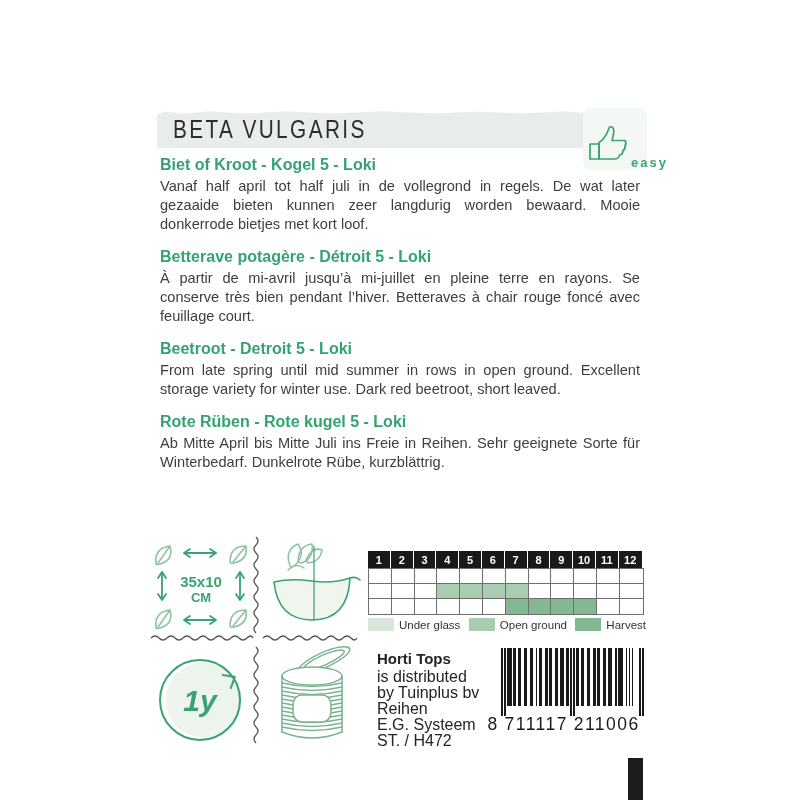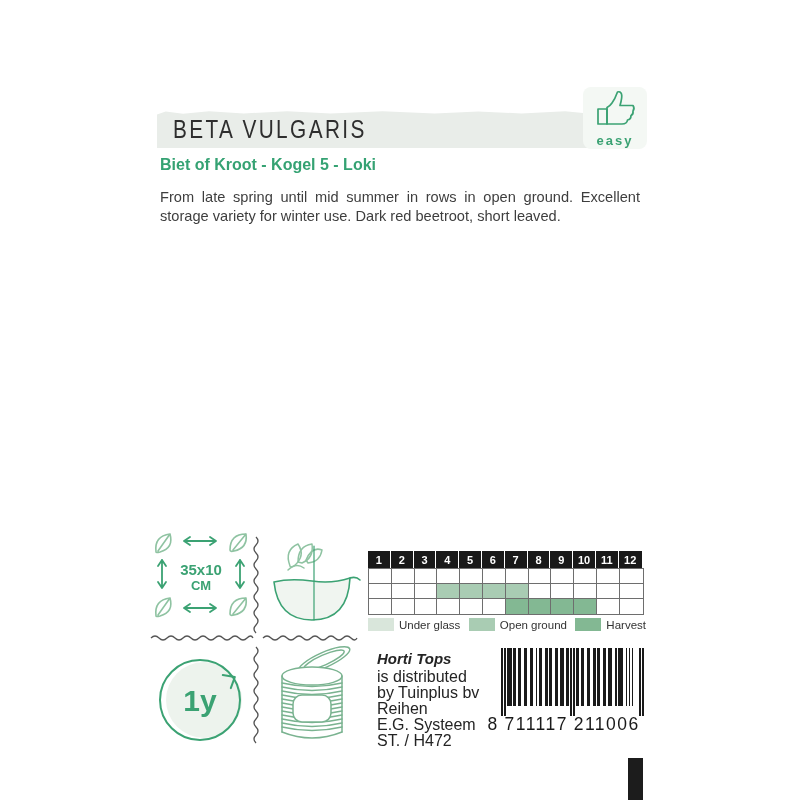--- a/index.html
+++ b/index.html
@@ -16,22 +16,22 @@
     display:flex;align-items:center;
   }
   .latin-title{
     display:inline-block;margin-left:16px;font-size:26px;font-weight:500;
     color:#2e2e2e;letter-spacing:3px;transform:scaleX(0.8);transform-origin:left center;
     white-space:nowrap;
   }
 
   
   .easy-badge{
-    left:583px;top:87px;width:64px;height:62px;background:#f4f8f4;border-radius:8px;
-    display:flex;flex-direction:column;align-items:center;justify-content:flex-start;
+    left:583px;top:108px;width:64px;height:62px;background:#f4f8f4;border-radius:8px;
+    display:flex;flex-direction:row;align-items:flex-end;justify-content:flex-start;
   }
   .easy-label{font-size:13px;font-weight:bold;color:#3ba273;letter-spacing:2px;margin-top:-2px;}
 
   
   .sections{left:160px;top:156px;width:488px;}
   .section{margin:0 8px 14px 0;}
   .section h2{margin:0 0 3px 0;font-size:16px;font-weight:bold;color:#35a273;}
   .section p{margin:0;font-size:14.6px;line-height:19px;color:#3e3e3e;text-align:justify;}
 
   
@@ -57,21 +57,21 @@
   .cal-body .cell.last-col{border-right:none;}
   .cal-body .cell.last-row{border-bottom:none;}
 
   .legend{left:368px;top:618px;width:278px;display:flex;align-items:flex-start;justify-content:space-between;}
   .legend-item{display:flex;align-items:center;}
   .legend-swatch{width:26px;height:13px;margin-right:5px;}
   .legend-label{font-size:11.5px;color:#333;}
 
   
   .distributor{left:377px;top:650px;width:112px;color:#242424;}
-  .distributor .dist-name{font-size:15px;font-weight:bold;margin-bottom:2px;font-style:italic;}
+  .distributor .dist-name{font-size:15px;font-weight:bold;margin-bottom:2px;}
   .distributor .dist-line{font-size:16px;line-height:16px;}
 
   
   .barcode{left:487px;top:648px;}
   .barcode text{font-family:"Liberation Sans",sans-serif;fill:#1a1a1a;}
 
   .print-mark{left:628px;top:758px;width:15px;height:42px;background:#1c1c1c;}
 
   .divider{stroke:#555;fill:none;stroke-width:1.3;}
 </style>
@@ -90,27 +90,37 @@
         <path d="M16 37 h15 q5 0 5.5 -4 q3.5 -0.5 3.5 -4.5 q2.5 -1 2 -4.5 q2 -2.5 0 -5.5 l-13 0 q2.5 -8.5 1.5 -11.5 q-1 -3 -4 -2 q-2.5 7 -5.5 11 q-2 3 -5 4.5 z"></path>
       </g>
     </svg>
   </span>
   <span class="easy-label">easy</span>
 </div>
 
 <div class="abs sections" id="sections">
     <div class="section">
       <h2>Biet of Kroot - Kogel 5 - Loki</h2>
+      <p>Vanaf half april tot half juli in de vollegrond in regels. De wat later gezaaide bieten kunnen zeer langdurig worden bewaard. Mooie donkerrode bietjes met kort loof.</p>
     </div>
     <div class="section">
+      <h2>Betterave potagère - Détroit 5 - Loki</h2>
+      <p>À partir de mi-avril jusqu’à mi-juillet en pleine terre en rayons. Se conserve très bien pendant l’hiver. Betteraves à chair rouge foncé avec feuillage court.</p>
+    </div>
+    <div class="section">
+      <h2>Beetroot - Detroit 5 - Loki</h2>
       <p>From late spring until mid summer in rows in open ground. Excellent storage variety for winter use. Dark red beetroot, short leaved.</p>
     </div>
+    <div class="section">
+      <h2>Rote Rüben - Rote kugel 5 - Loki</h2>
+      <p>Ab Mitte April bis Mitte Juli ins Freie in Reihen. Sehr geeignete Sorte für Winterbedarf. Dunkelrote Rübe, kurzblättrig.</p>
+    </div>
   </div>
 
-<div class="abs icon-box" style="left:146px;top:524px;">
+<div class="abs icon-box" style="left:146px;top:536px;">
   <svg width="110" height="100" viewBox="0 0 110 100">
     <g class="leaf-stroke" stroke-width="1.6">
       <path d="M10 28 Q8 12 24 10 Q28 24 14 28 Q10 29 10 28 Z M24 10 L12 27"></path>
       <path d="M84 26 Q84 10 100 10 Q102 24 88 27 Q84 28 84 26 Z M100 10 L87 26"></path>
       <path d="M10 92 Q8 76 24 74 Q28 88 14 92 Q10 93 10 92 Z M24 74 L12 91"></path>
       <path d="M84 90 Q84 74 100 74 Q102 88 88 91 Q84 92 84 90 Z M100 74 L87 90"></path>
     </g>
     <g class="green-stroke" stroke-width="1.8">
       <path d="M38 17 H70 M38 17 l6 -4 M38 17 l6 4 M70 17 l-6 -4 M70 17 l-6 4"></path>
       <path d="M38 84 H70 M38 84 l6 -4 M38 84 l6 4 M70 84 l-6 -4 M70 84 l-6 4"></path>
@@ -129,21 +139,21 @@
       <path d="M36 30 Q36 14 50 12 Q52 26 40 31 Z"></path>
       <path d="M44 28 Q50 14 60 18 Q58 30 46 31 Z"></path>
       <path d="M26 38 Q34 30 42 36"></path>
     </g>
     <path d="M12 50 Q16 88 50 88 Q86 88 88 46 Q70 52 50 49 Q28 46 12 50 Z" fill="#f0f5f0" stroke="#3ba273" stroke-width="1.6"></path>
     <path d="M88 46 Q94 44 98 48" class="green-stroke" stroke-width="1.6"></path>
     <path d="M52 14 V88" class="green-stroke" stroke-width="1.2"></path>
   </svg>
 </div>
 
-<div class="abs icon-box" style="left:146px;top:648px;">
+<div class="abs icon-box" style="left:146px;top:648px;font-style:italic;">
   <svg width="110" height="104" viewBox="0 0 110 104">
     <circle cx="58" cy="52" r="38" fill="#edf3ed"></circle>
     <circle cx="54" cy="52" r="40" class="green-stroke" stroke-width="2"></circle>
     <path d="M88.8 29.1 l-12 -2 M88.8 29.1 l-4 11" class="green-stroke" stroke-width="2"></path>
     <text x="54" y="63" font-size="30" font-weight="bold" fill="#3ba273" text-anchor="middle" font-family="Liberation Sans, sans-serif" id="shelf-life-text">1y</text>
   </svg>
 </div>
 
 <div class="abs icon-box" style="left:262px;top:645px;">
   <svg width="100" height="108" viewBox="0 0 100 108">

